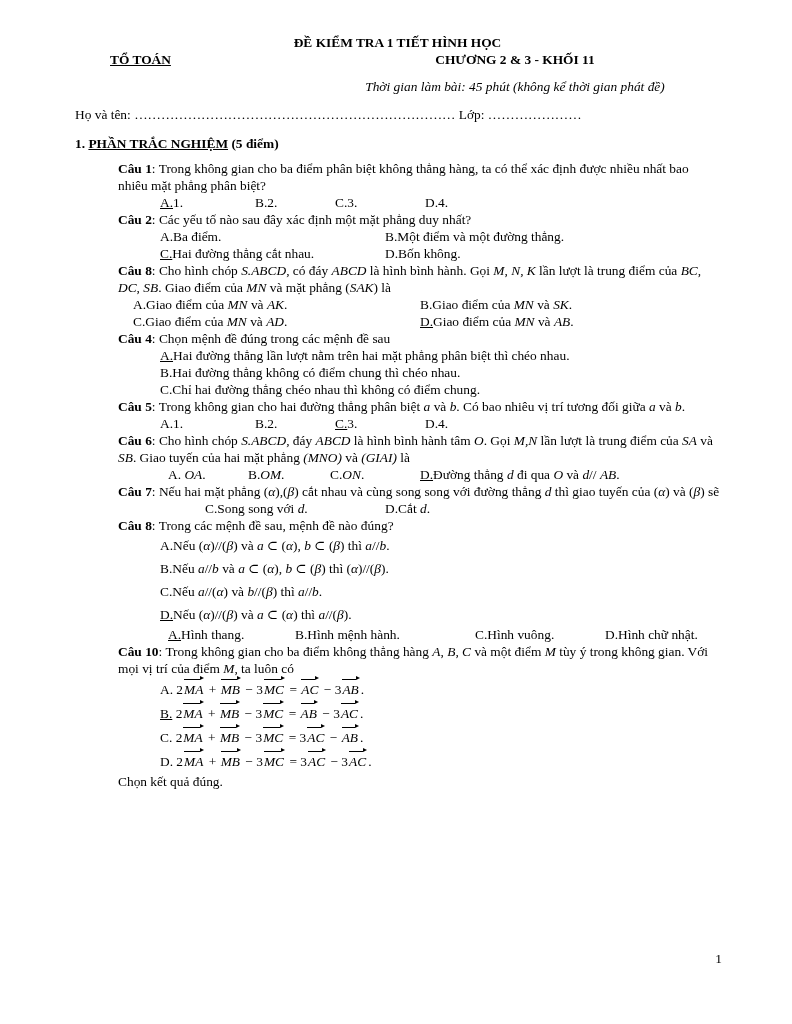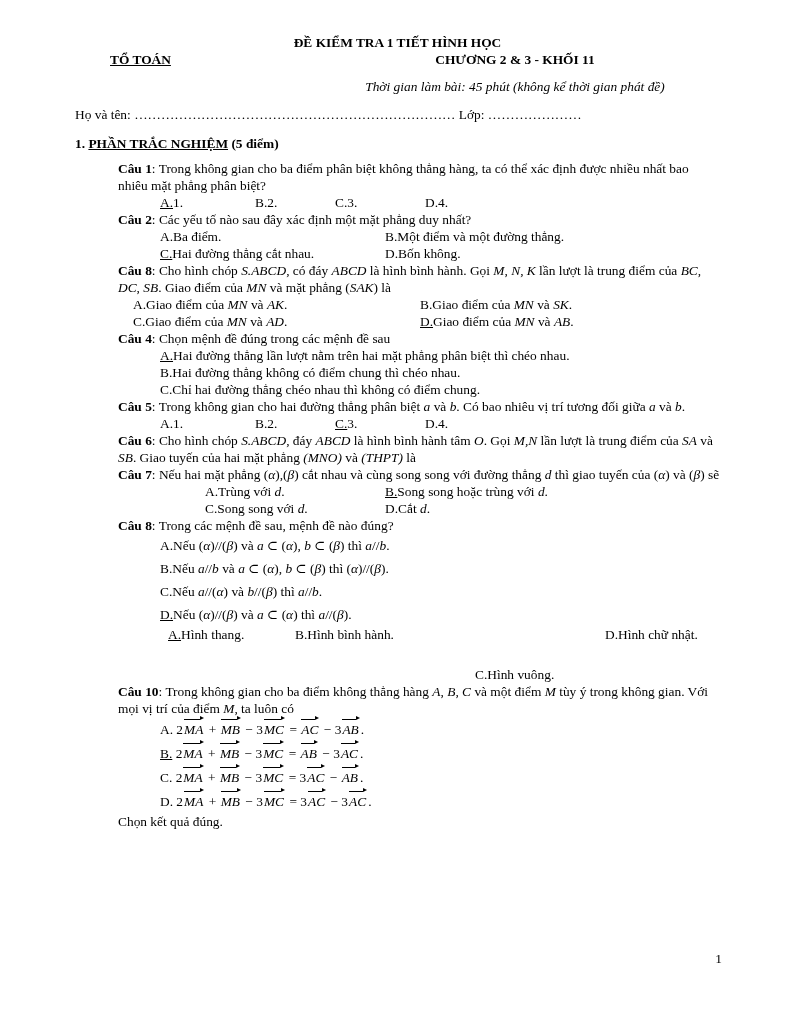--- a/index.html
+++ b/index.html
@@ -33,21 +33,21 @@
   .c287 > .opt:first-child { width: 287px; }
   .c180 > .opt:first-child { width: 180px; }
   .r4 > .opt:nth-child(1) { width: 95px; }
   .r4 > .opt:nth-child(2) { width: 80px; }
   .r4 > .opt:nth-child(3) { width: 90px; }
   .r6 > .opt:nth-child(1) { width: 80px; }
   .r6 > .opt:nth-child(2) { width: 82px; }
   .r6 > .opt:nth-child(3) { width: 90px; }
   .r9 > .opt:nth-child(1) { width: 127px; }
   .r9 > .opt:nth-child(2) { width: 180px; }
-  .r9 > .opt:nth-child(3) { width: 130px; margin-top: 40px; }
+  .r9 > .opt:nth-child(3) { width: 130px; }
   .mathline { padding: 3px 0; }
   .vecline { padding: 3.5px 0; }
   .vec { font-style: italic; position: relative; display: inline-block; margin: 0 2px 0 1px; }
   .vec::before { content: ""; position: absolute; left: 0; right: 3px; top: -2px; border-top: 1px solid #000; }
   .vec::after { content: ""; position: absolute; right: -1px; top: -4.5px; width: 0; height: 0;
                 border-top: 2.5px solid transparent; border-bottom: 2.5px solid transparent; border-left: 4px solid #000; }
   .pagenum { position: absolute; right: 70px; top: 950px; }
 </style>
 </head>
 <body>
@@ -113,44 +113,44 @@
     </div>
 
     <div class="q">
       <div class="qtext"><b class="qlabel">Câu 5</b><span>: Trong không gian cho hai đường thẳng phân biệt <i>a</i> và <i>b</i>. Có bao nhiêu vị trí tương đối giữa <i>a</i> và <i>b</i>.</span></div>
       <div class="optline r4">
         <span class="opt">A.1.</span><span class="opt">B.2.</span><span class="opt"><u>C.</u>3.</span><span class="opt">D.4.</span>
       </div>
     </div>
 
     <div class="q">
-      <div class="qtext"><b class="qlabel">Câu 6</b><span>: Cho hình chóp <i>S.ABCD</i>, đáy <i>ABCD</i> là hình bình hành tâm <i>O</i>. Gọi <i>M,N</i> lần lượt là trung điểm của <i>SA</i> và <i>SB</i>. Giao tuyến của hai mặt phẳng <i>(MNO)</i> và <i>(THPT)</i> là</span></div>
+      <div class="qtext"><b class="qlabel">Câu 6</b><span>: Cho hình chóp <i>S.ABCD</i>, đáy <i>ABCD</i> là hình bình hành tâm <i>O</i>. Gọi <i>M,N</i> lần lượt là trung điểm của <i>SA</i> và <i>SB</i>. Giao tuyến của hai mặt phẳng <i>(MNO)</i> và <i>(GIAI)</i> là</span></div>
+      <div class="optline i50 r6">
+        <span class="opt">A. <i>OA</i>.</span><span class="opt">B.<i>OM</i>.</span><span class="opt">C.<i>ON</i>.</span><span class="opt"><u>D.</u>Đường thẳng <i>d</i> đi qua <i>O</i> và <i>d</i>// <i>AB</i>.</span>
+      </div>
     </div>
 
     <div class="q">
       <div class="qtext"><b class="qlabel">Câu 7</b><span>: Nếu hai mặt phẳng (<i>α</i>),(<i>β</i>) cắt nhau và cùng song song với đường thẳng <i>d</i> thì giao tuyến của (<i>α</i>) và (<i>β</i>) sẽ</span></div>
-      <div class="optline i87 c180">
-        <span class="opt">A.Trùng với <i>d</i>.</span><span class="opt"><u>B.</u>Song song hoặc trùng với <i>d</i>.</span>
-      </div>
       <div class="optline i87 c180">
         <span class="opt">C.Song song với <i>d</i>.</span><span class="opt">D.Cắt <i>d</i>.</span>
       </div>
     </div>
 
     <div class="q">
       <div class="qtext"><b class="qlabel">Câu 8</b><span>: Trong các mệnh đề sau, mệnh đề nào đúng?</span></div>
       <div class="optline mathline">A.Nếu (<i>α</i>)//(<i>β</i>) và <i>a</i> ⊂ (<i>α</i>), <i>b</i> ⊂ (<i>β</i>) thì <i>a</i>//<i>b</i>.</div>
       <div class="optline mathline">B.Nếu <i>a</i>//<i>b</i> và <i>a</i> ⊂ (<i>α</i>), <i>b</i> ⊂ (<i>β</i>) thì (<i>α</i>)//(<i>β</i>).</div>
       <div class="optline mathline">C.Nếu <i>a</i>//(<i>α</i>) và <i>b</i>//(<i>β</i>) thì <i>a</i>//<i>b</i>.</div>
       <div class="optline mathline"><u>D.</u>Nếu (<i>α</i>)//(<i>β</i>) và <i>a</i> ⊂ (<i>α</i>) thì <i>a</i>//(<i>β</i>).</div>
     </div>
 
     <div class="q">
       <div class="optline i50 r9">
-        <span class="opt"><u>A.</u>Hình thang.</span><span class="opt">B.Hình bình hành.</span><span class="opt">C.Hình vuông.</span><span class="opt">D.Hình chữ nhật.</span>
+        <span class="opt"><u>A.</u>Hình thang.</span><span class="opt">B.Hình mệnh hành.</span><span class="opt">C.Hình vuông.</span><span class="opt">D.Hình chữ nhật.</span>
       </div>
     </div>
 
     <div class="q">
       <div class="qtext"><b class="qlabel">Câu 10</b><span>: Trong không gian cho ba điểm không thẳng hàng <i>A</i>, <i>B</i>, <i>C</i> và một điểm <i>M</i> tùy ý trong không gian. Với mọi vị trí của điểm <i>M</i>, ta luôn có</span></div>
       <div class="optline vecline">A. 2<span class="vec">MA</span> + <span class="vec">MB</span> − 3<span class="vec">MC</span> = <span class="vec">AC</span> − 3<span class="vec">AB</span>.</div>
       <div class="optline vecline"><u>B.</u> 2<span class="vec">MA</span> + <span class="vec">MB</span> − 3<span class="vec">MC</span> = <span class="vec">AB</span> − 3<span class="vec">AC</span>.</div>
       <div class="optline vecline">C. 2<span class="vec">MA</span> + <span class="vec">MB</span> − 3<span class="vec">MC</span> = 3<span class="vec">AC</span> − <span class="vec">AB</span>.</div>
       <div class="optline vecline">D. 2<span class="vec">MA</span> + <span class="vec">MB</span> − 3<span class="vec">MC</span> = 3<span class="vec">AC</span> − 3<span class="vec">AC</span>.</div>
       <div>Chọn kết quả đúng.</div>

